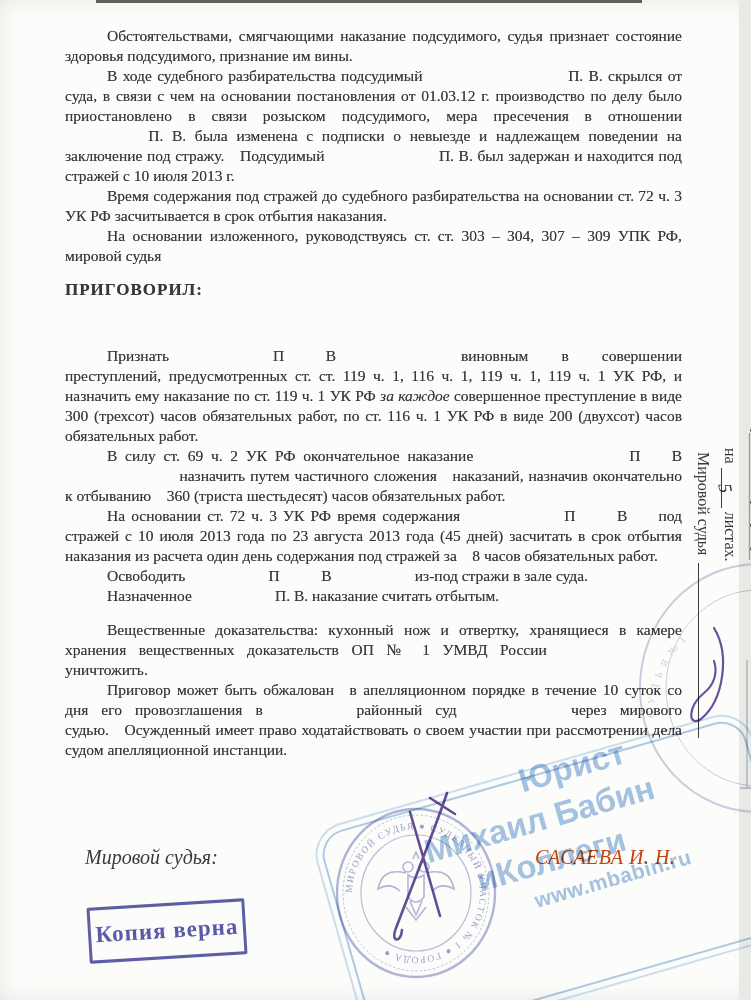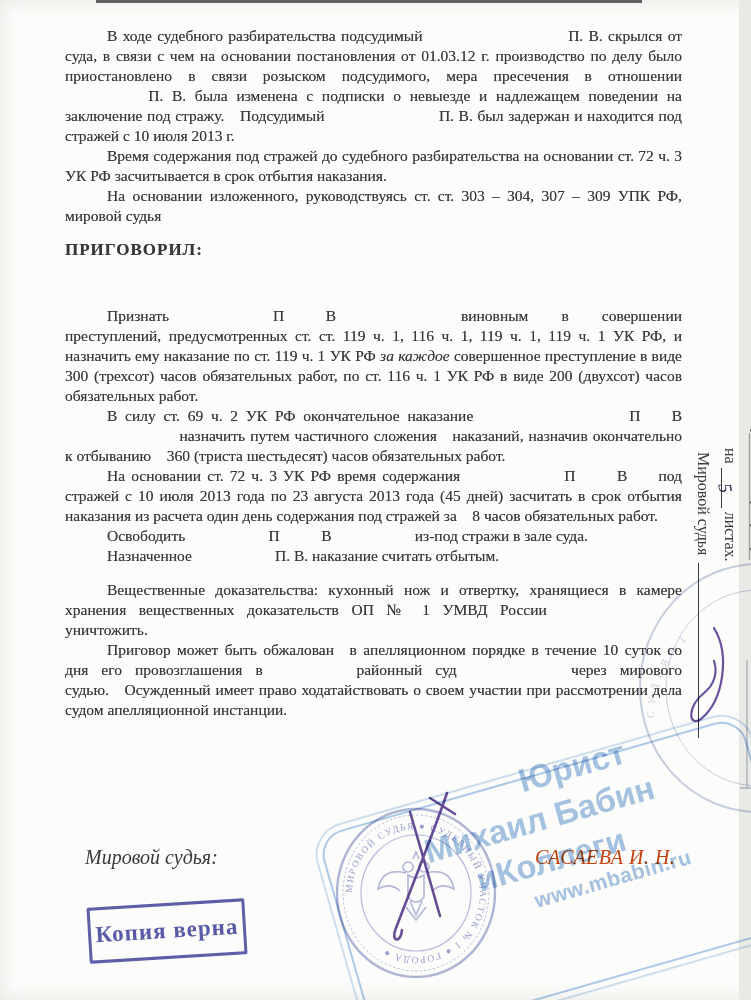--- a/index.html
+++ b/index.html
@@ -55,20 +55,21 @@
 
   <div class="wm-frame"></div>
   <div class="watermark">
     <div class="wm-l1">Юрист</div>
     <div class="wm-l2">Михаил Бабин</div>
     <div class="wm-l3">иКоллеги</div>
     <div class="wm-l4">www.mbabin.ru</div>
   </div>
 
   <div class="content">
+      <p class="para ">Обстоятельствами, смягчающими  наказание подсудимого, судья  признает состояние здоровья подсудимого, признание им вины.</p>
       <p class="para ">В ходе судебного разбирательства подсудимый<span class="gap" style="width: 145.6px;"></span>П. В. скрылся от суда, в связи с чем на основании постановления от 01.03.12 г. производство по делу было приостановлено в связи<span class="gap" style="width: 15.6px;"></span>розыском подсудимого, мера пресечения<span class="gap" style="width: 15.6px;"></span>в отношении<span class="gap" style="width: 83.2px;"></span>П. В. была изменена с подписки о невыезде и надлежащем поведении на заключение под стражу.<span class="gap" style="width: 15.6px;"></span>Подсудимый<span class="gap" style="width: 114.4px;"></span>П. В. был задержан и находится под стражей с 10 июля 2013 г.</p>
       <p class="para ">Время содержания под стражей до судебного разбирательства на основании ст. 72 ч. 3  УК РФ засчитывается в срок отбытия наказания.</p>
       <p class="para ">На основании изложенного, руководствуясь ст. ст. 303 – 304, 307 – 309 УПК РФ, мировой судья</p>
       <p class="para heading">ПРИГОВОРИЛ:</p>
       <p class="para ">Признать<span class="gap" style="width: 104px;"></span>П<span class="gap" style="width: 41.6px;"></span>В<span class="gap" style="width: 124.8px;"></span>виновным в совершении преступлений, предусмотренных ст. ст. 119 ч. 1, 116 ч. 1, 119 ч. 1, 119 ч. 1  УК РФ, и назначить ему наказание по ст.  119 ч. 1 УК РФ <i>за каждое</i> совершенное преступление в виде  300 (трехсот) часов обязательных работ,  по ст. 116 ч. 1 УК РФ  в  виде 200 (двухсот) часов обязательных работ.</p>
       <p class="para ">В силу ст. 69 ч. 2 УК РФ окончательное наказание<span class="gap" style="width: 156px;"></span>П<span class="gap" style="width: 31.2px;"></span>В<span class="gap" style="width: 114.4px;"></span>назначить путем частичного сложения<span class="gap" style="width: 15.6px;"></span>наказаний, назначив окончательно к отбыванию<span class="gap" style="width: 15.6px;"></span>360 (триста шестьдесят) часов обязательных работ.</p>
       <p class="para ">На основании ст. 72 ч. 3  УК РФ время содержания<span class="gap" style="width: 104px;"></span>П<span class="gap" style="width: 41.6px;"></span>В<span class="gap" style="width: 31.2px;"></span>под стражей  с 10 июля 2013 года по 23 августа 2013 года (45 дней) засчитать в срок отбытия наказания из расчета один день содержания под стражей за<span class="gap" style="width: 15.6px;"></span>8 часов обязательных работ.</p>
       <p class="para ">Освободить<span class="gap" style="width: 83.2px;"></span>П<span class="gap" style="width: 41.6px;"></span>В<span class="gap" style="width: 83.2px;"></span>из-под стражи в зале суда.</p>
       <p class="para ">Назначенное<span class="gap" style="width: 83.2px;"></span>П. В. наказание считать отбытым.</p>
       <p class="para spaced">Вещественные доказательства: кухонный нож и отвертку, хранящиеся в камере хранения вещественных доказательств ОП № 1 УМВД России<span class="gap" style="width: 135.2px;"></span>уничтожить.</p>

